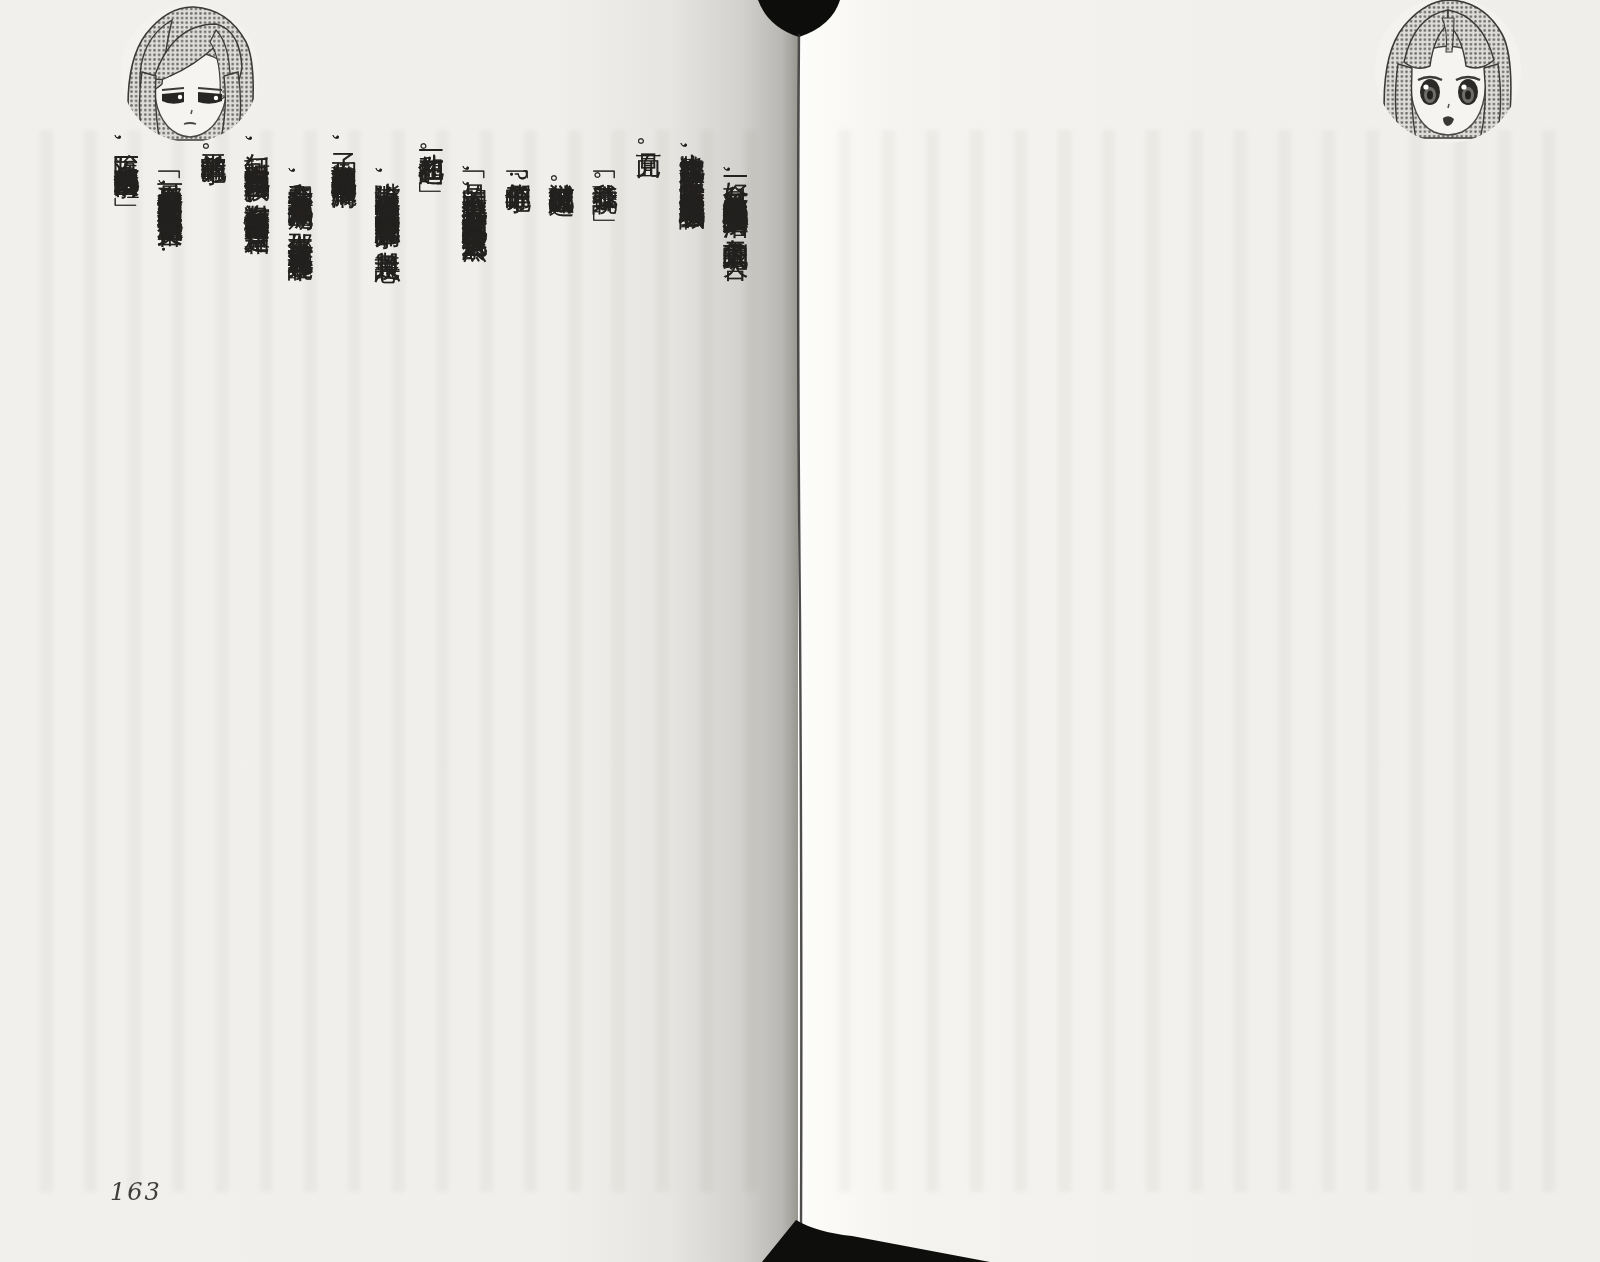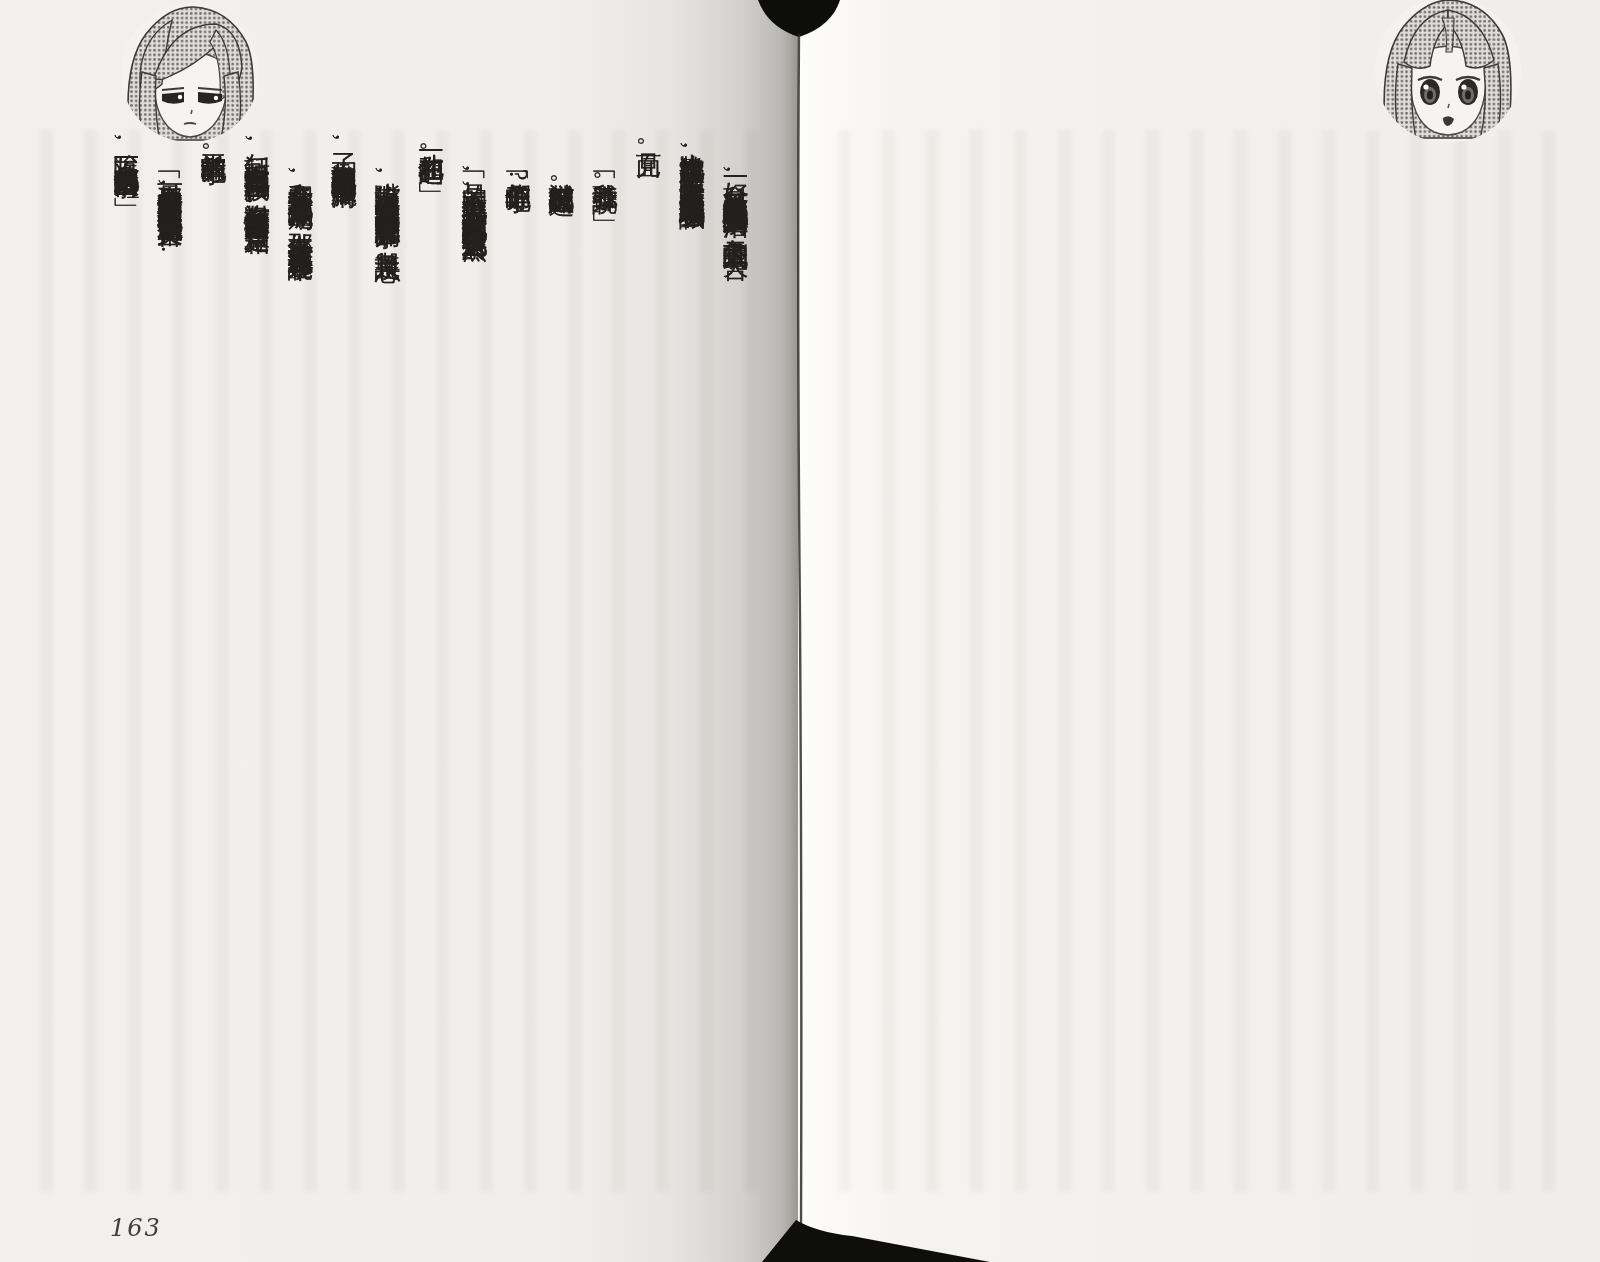--- a/index.html
+++ b/index.html
@@ -31,21 +31,21 @@
     text-shadow:0 0 0.5px rgba(35,33,31,0.55);
   }
   .ta-left{left:104px;width:653px;}
   .col{margin:0;white-space:nowrap;}
   .ta-left .col{line-height:43.5px;}
   .col.indent{text-indent:29px;}
   .page-number{
     position:absolute;font-style:italic;font-size:24px;color:#3f3e3b;
     letter-spacing:2px;font-family:"DejaVu Serif","Liberation Serif",serif;
   }
-  .pn-left{left:110px;top:1214px;}
+  .pn-left{left:110px;top:1178px;}
   .avatar{position:absolute;}
   .av-left{left:120px;top:2px;}
   .av-right{left:1372px;top:-4px;}
   .gutter-svg{position:absolute;left:720px;top:0;width:300px;height:1262px;pointer-events:none;}
 </style>
 </head>
 <body>
 
 <div class="spread">
 

